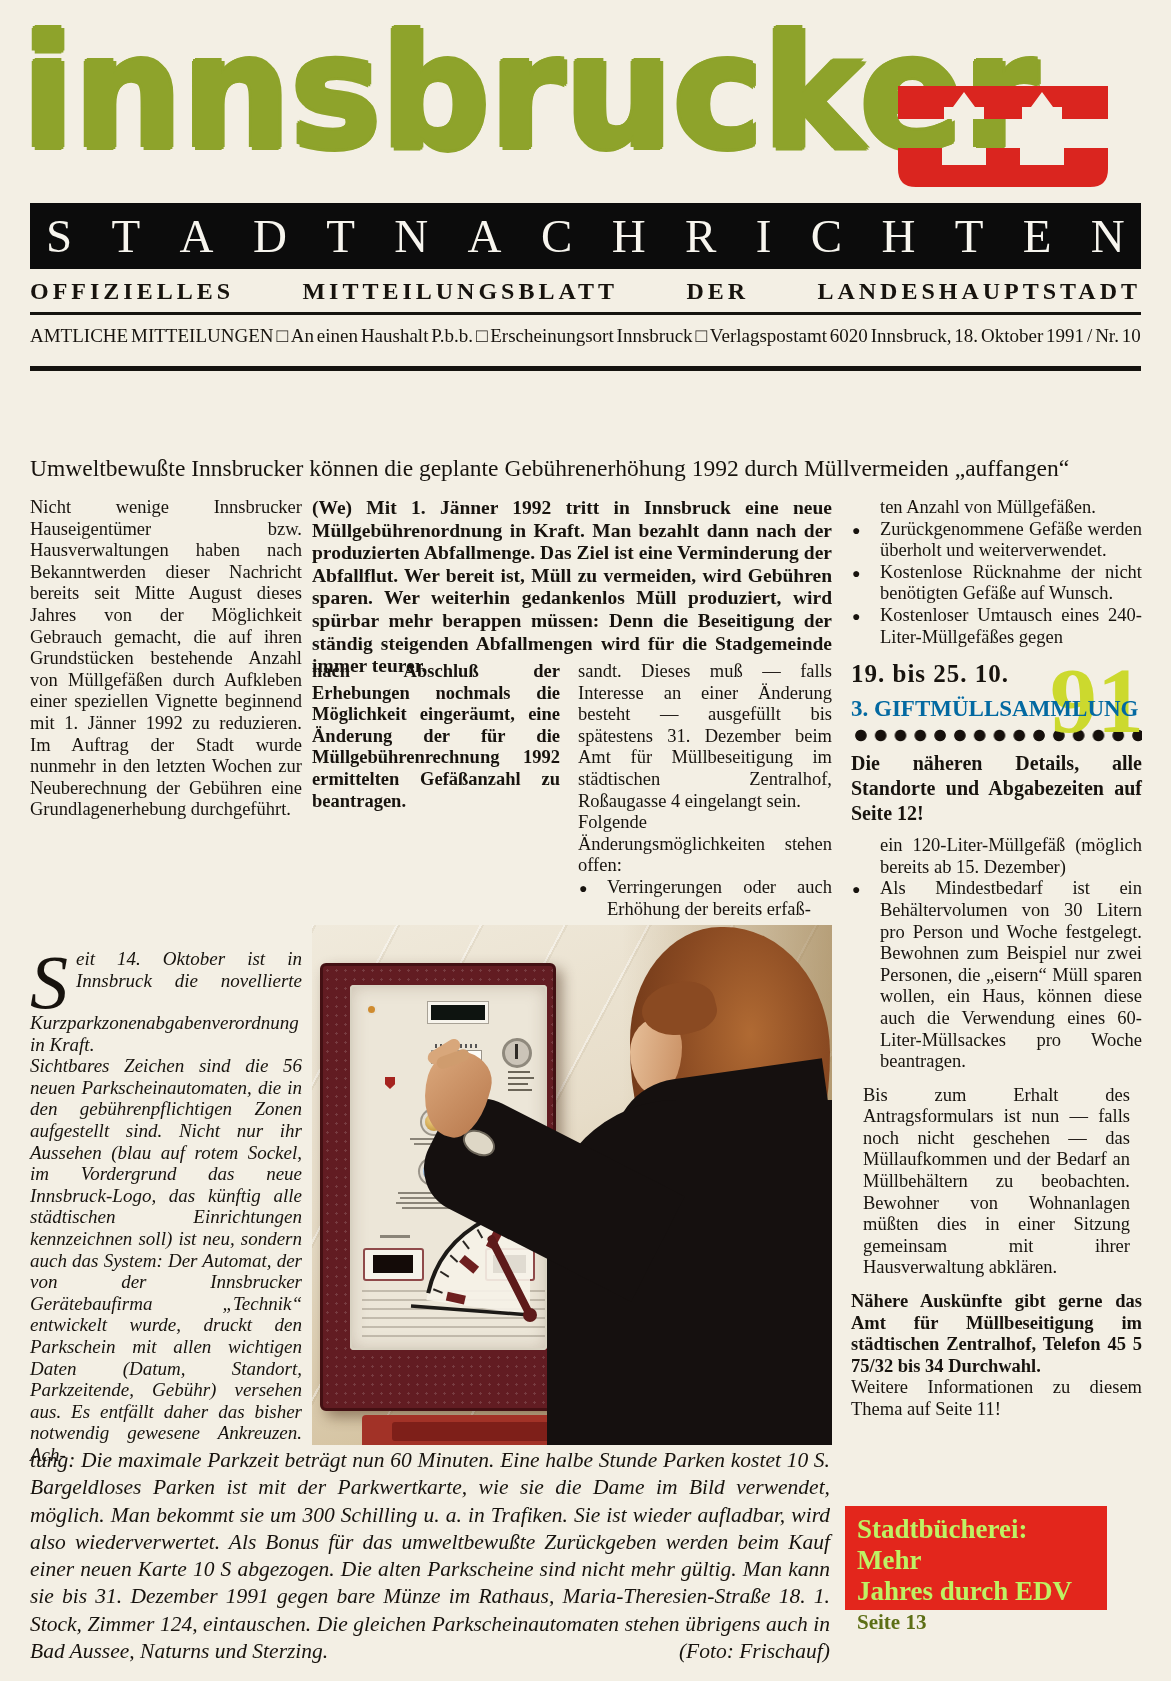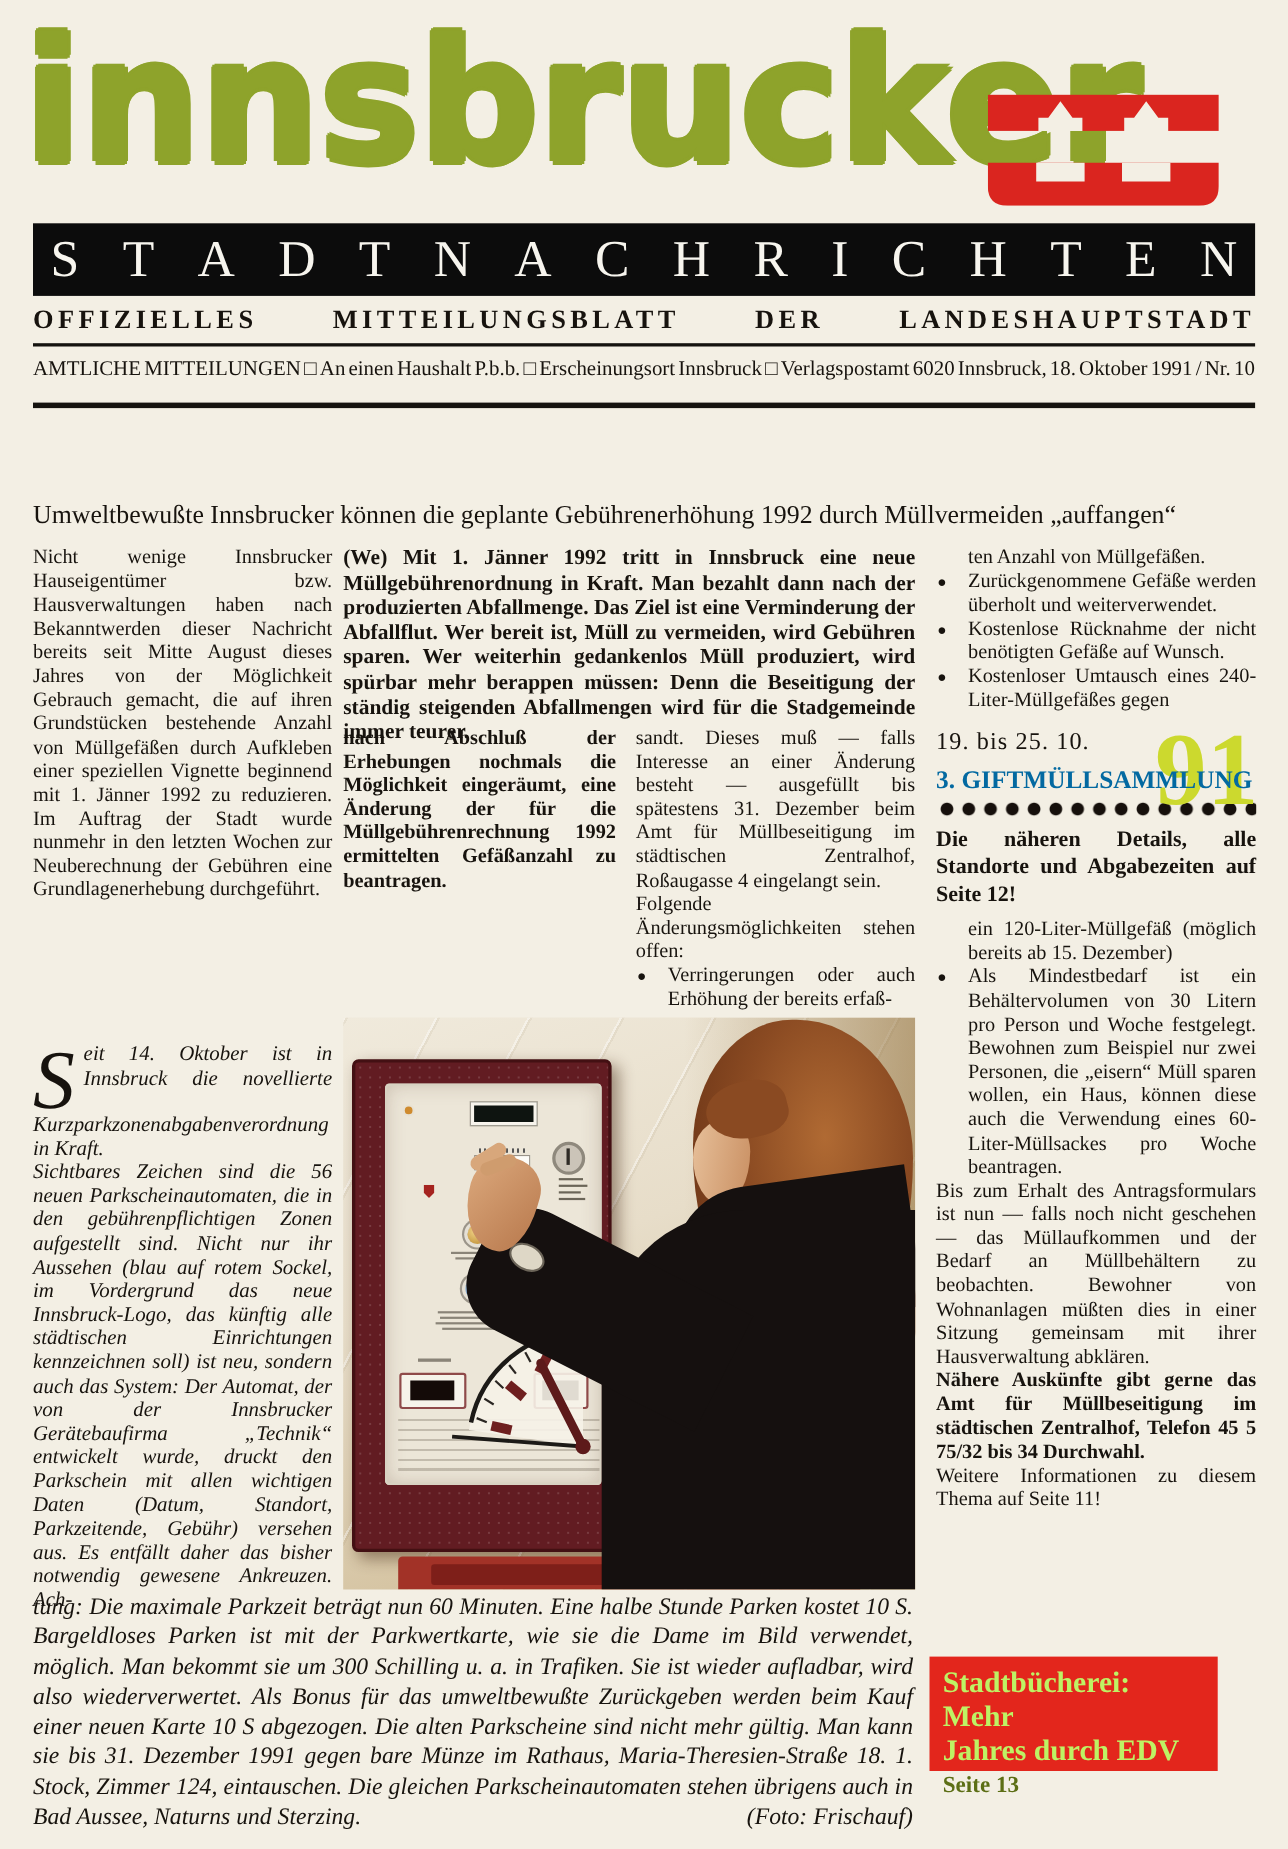--- a/index.html
+++ b/index.html
@@ -34,21 +34,21 @@
   .subcola{left:312px;top:661px;width:248px;}
   .subcolb{left:578px;top:661px;width:254px;}
   .subcola p,.subcolb p,.col1 p{margin:0;}
   .col4{left:851px;top:497px;width:291px;}
   .hang{padding-left:29px;}
   .bul{position:relative;padding-left:29px;margin:0;}
   .bul::before{content:"●";position:absolute;left:1px;top:1px;font-size:14px;}
 
   
   .promo{position:relative;margin:11px 0 9px;}
-  .promo-date{font-weight:400;font-size:22px;line-height:30px;letter-spacing:1px;}
+  .promo-date{font-weight:700;font-size:25px;line-height:30px;letter-spacing:1px;}
   .promo-year{position:absolute;right:-2px;top:0px;font-weight:700;font-size:94px;line-height:82px;color:#ccd92e;z-index:1;}
   .promo-title{position:relative;z-index:2;font-weight:700;font-size:23px;line-height:26px;color:#0369a1;margin-top:7px;white-space:nowrap;}
   .promo-dots{height:13px;margin:7px 0 9px;background:radial-gradient(circle at 50% 50%,#16100c 5.3px,transparent 6.2px);
               background-size:19.8px 13px;background-repeat:repeat-x;}
   .promo-note{font-weight:700;font-size:20px;line-height:25px;}
 
   
   .story{left:30px;top:948px;width:272px;font-style:italic;font-size:19px;line-height:21.6px;text-align:justify;}
   .story p{margin:0;}
   .dropcap{float:left;font-size:76px;line-height:60px;padding:4px 8px 0 0;}
@@ -205,21 +205,21 @@
     <div class="promo">
       <div class="promo-year">91</div>
       <div class="promo-date">19. bis 25. 10.</div>
       <div class="promo-title">3. GIFTMÜLLSAMMLUNG</div>
       <div class="promo-dots"></div>
       <div class="promo-note">Die näheren Details, alle Standorte und Abgabezeiten auf Seite 12!</div>
     </div>
 
     <p class="hang" style="margin:0">ein 120-Liter-Müllgefäß (möglich bereits ab 15. Dezember)</p>
     <p class="bul">Als Mindestbedarf ist ein Behältervolumen von 30 Litern pro Person und Woche festgelegt. Bewohnen zum Beispiel nur zwei Personen, die „eisern“ Müll sparen wollen, ein Haus, können diese auch die Verwendung eines 60-Liter-Müllsackes pro Woche beantragen.</p>
-    <p style="margin:0">Bis zum Erhalt des Antragsformulars ist nun — falls noch nicht geschehen — das Müllaufkommen und der Bedarf an Müllbehältern zu beobachten. Bewohner von Wohnanlagen müßten dies in einer Sitzung gemeinsam mit ihrer Hausverwaltung abklären.</p>
+    <p style="margin:12px">Bis zum Erhalt des Antragsformulars ist nun — falls noch nicht geschehen — das Müllaufkommen und der Bedarf an Müllbehältern zu beobachten. Bewohner von Wohnanlagen müßten dies in einer Sitzung gemeinsam mit ihrer Hausverwaltung abklären.</p>
     <p class="b" style="margin:0">Nähere Auskünfte gibt gerne das Amt für Müllbeseitigung im städtischen Zentralhof, Telefon 45 5 75/32 bis 34 Durchwahl.</p>
     <p style="margin:0">Weitere Informationen zu diesem Thema auf Seite 11!</p>
   </div>
 
   <div class="abs story">
     <p><span class="dropcap">S</span><span>eit 14. Oktober ist in Innsbruck die novellierte Kurzparkzonenabgabenverordnung in Kraft.</span></p>
     <p>Sichtbares Zeichen sind die 56 neuen Parkscheinautomaten, die in den gebührenpflichtigen Zonen aufgestellt sind. Nicht nur ihr Aussehen (blau auf rotem Sockel, im Vordergrund das neue Innsbruck-Logo, das künftig alle städtischen Einrichtungen kennzeichnen soll) ist neu, sondern auch das System: Der Automat, der von der Innsbrucker Gerätebaufirma „Technik“ entwickelt wurde, druckt den Parkschein mit allen wichtigen Daten (Datum, Standort, Parkzeitende, Gebühr) versehen aus. Es entfällt daher das bisher notwendig gewesene Ankreuzen. Ach-</p>
   </div>
 
   <div class="abs photo">

